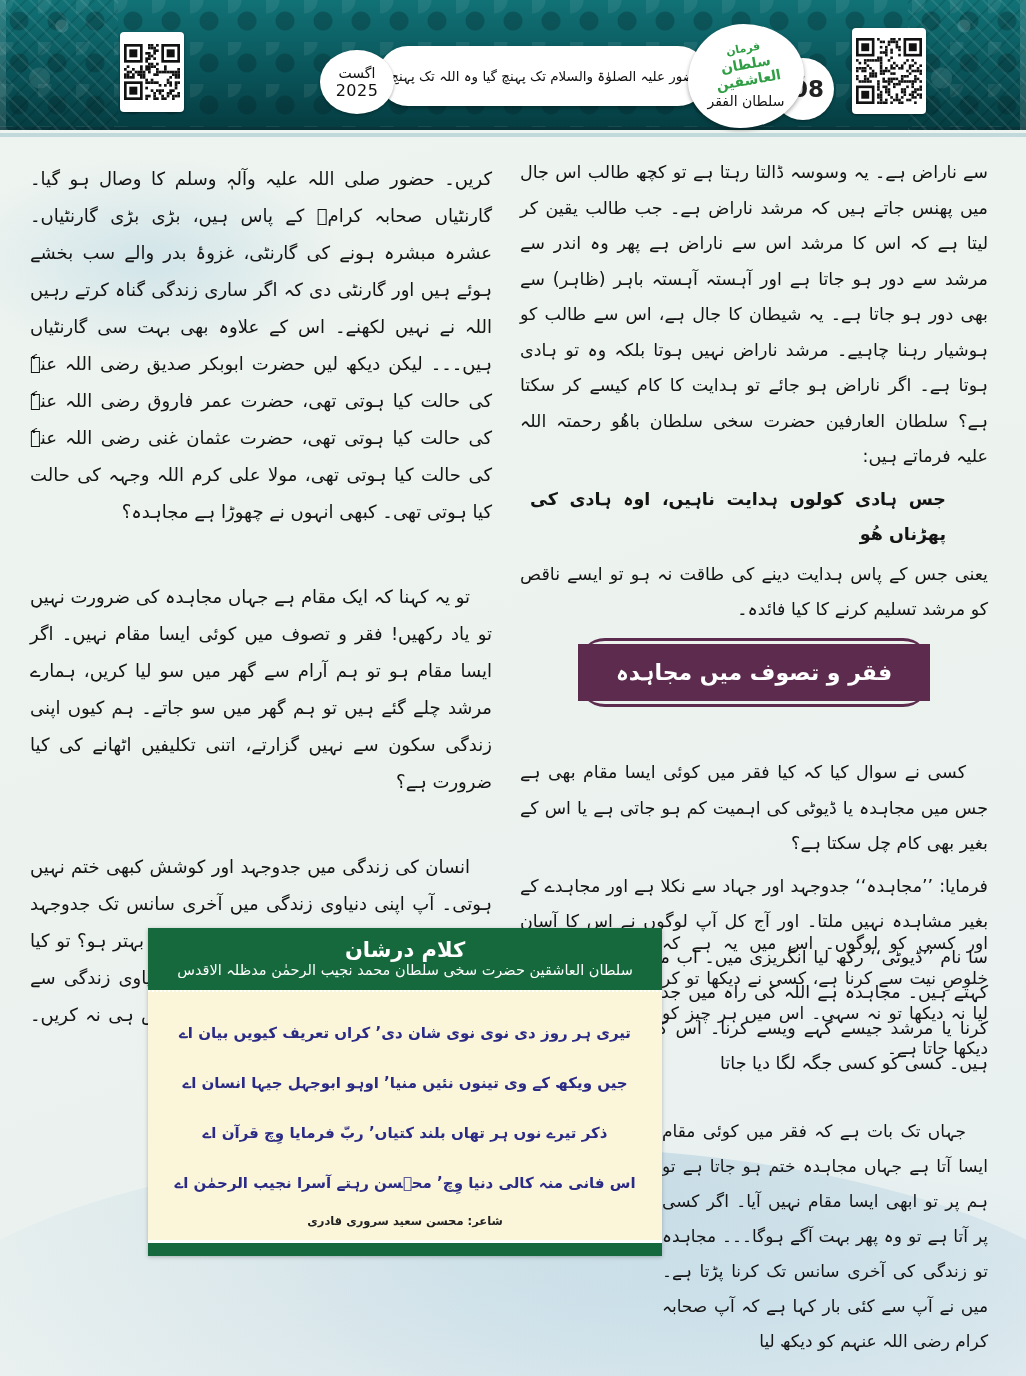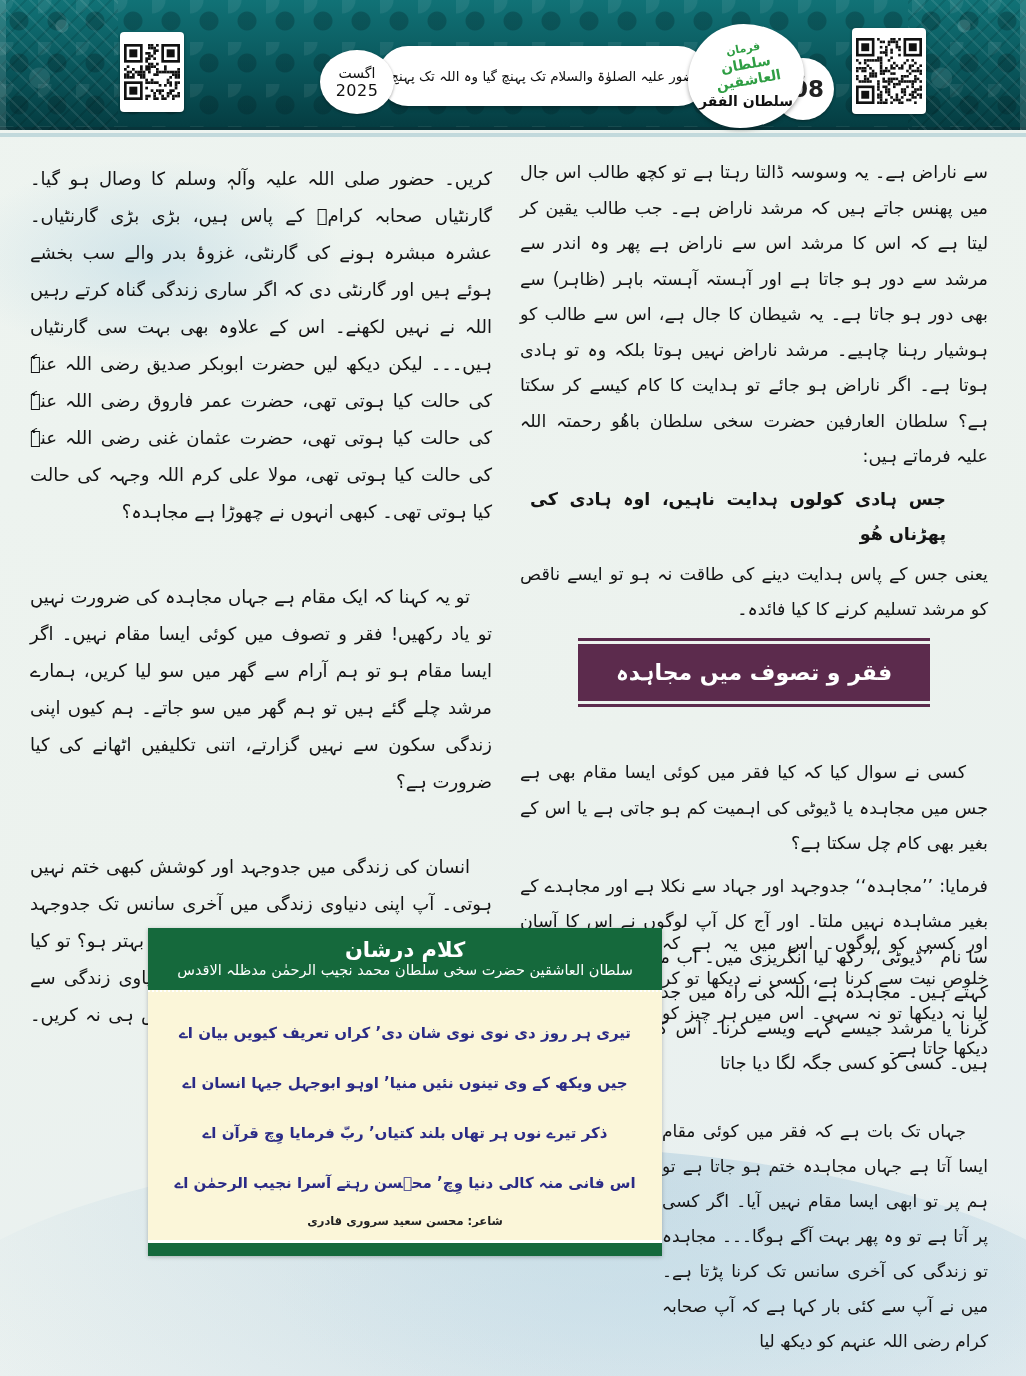--- a/index.html
+++ b/index.html
@@ -67,41 +67,41 @@
 
   .farman-blob{
     position:absolute;left:688px;top:24px;width:116px;height:104px;background:#fff;z-index:8;
     border-radius:48% 52% 55% 45% / 55% 48% 52% 45%;
     box-shadow:0 2px 4px rgba(0,0,0,.35);
     display:flex;flex-direction:column;align-items:center;justify-content:center;direction:rtl;gap:2px;
   }
   .farman-green{transform:rotate(-10deg);text-align:center;color:#2f9e44;line-height:1.15;}
   .farman-green .l1{display:block;font-size:11px;font-weight:bold;}
   .farman-green .l2{display:block;font-size:14px;font-weight:bold;}
-  .farman-logo{font-size:14px;font-weight:bold;color:#111;margin-top:3px;}
+  .farman-logo{font-size:14px;font-weight:normal;color:#111;margin-top:3px;}
 
   .page-circle{
     position:absolute;left:772px;top:58px;width:62px;height:62px;background:#fff;border-radius:50%;z-index:7;
     box-shadow:0 1px 3px rgba(0,0,0,.35);display:flex;align-items:center;justify-content:center;
   }
   .page-circle .pn-num{font-size:23px;font-weight:bold;color:#222;margin-left:10px;}
   .page-circle .pn-label{position:absolute;left:1px;top:26px;font-size:8px;color:#333;transform:rotate(-48deg);white-space:nowrap;}
 
   
   .col{position:absolute;direction:rtl;color:#141414;text-align:justify;z-index:2;}
   .col p{margin-bottom:7px;}
   .col-left{left:30px;top:160px;width:462px;font-size:18px;line-height:37px;}
   .col-right-top{left:520px;top:155px;width:468px;font-size:17.5px;line-height:35.5px;}
   .col-right-narrow{left:662px;top:926px;width:326px;font-size:17px;line-height:35px;}
   .indent{text-indent:22px;margin-top:48px;}
   .continued-note{direction:rtl;text-align:left;padding-left:300px;font-size:17px;margin-top:4px;}
 
   .verse-quote{padding:0 42px 0 10px;font-weight:700;margin-bottom:4px;font-size:17.5px;}
 
-  .section-banner{margin:10px auto 12px auto;width:352px;border-top:3px solid var(--purple);border-bottom:3px solid var(--purple);padding:3px 0;}
+  .section-banner{margin:10px auto 12px auto;width:352px;border-top:3px solid var(--purple);border-bottom:3px solid var(--purple);padding:3px 0;border-radius:27px;}
   .section-banner-inner{background:var(--purple);color:#fff;text-align:center;font-size:22px;font-weight:bold;
     padding:11px 6px;letter-spacing:.5px;}
 
   
   .poetry-box{position:absolute;left:148px;top:928px;width:514px;z-index:3;box-shadow:0 1px 4px rgba(0,0,0,.25);}
   .pb-header{background:var(--green);color:#fff;text-align:center;padding:10px 8px 12px 8px;direction:rtl;}
   .pb-title{font-size:21px;font-weight:bold;margin-bottom:0;}
   .pb-subtitle{font-size:14.5px;white-space:nowrap;overflow:hidden;}
   .pb-body{background:var(--cream);border-top:2px dotted #fff;padding:16px 10px 8px 10px;direction:rtl;}
   .pb-verse{display:block;color:var(--ink);font-size:15px;font-weight:600;text-align:center;

